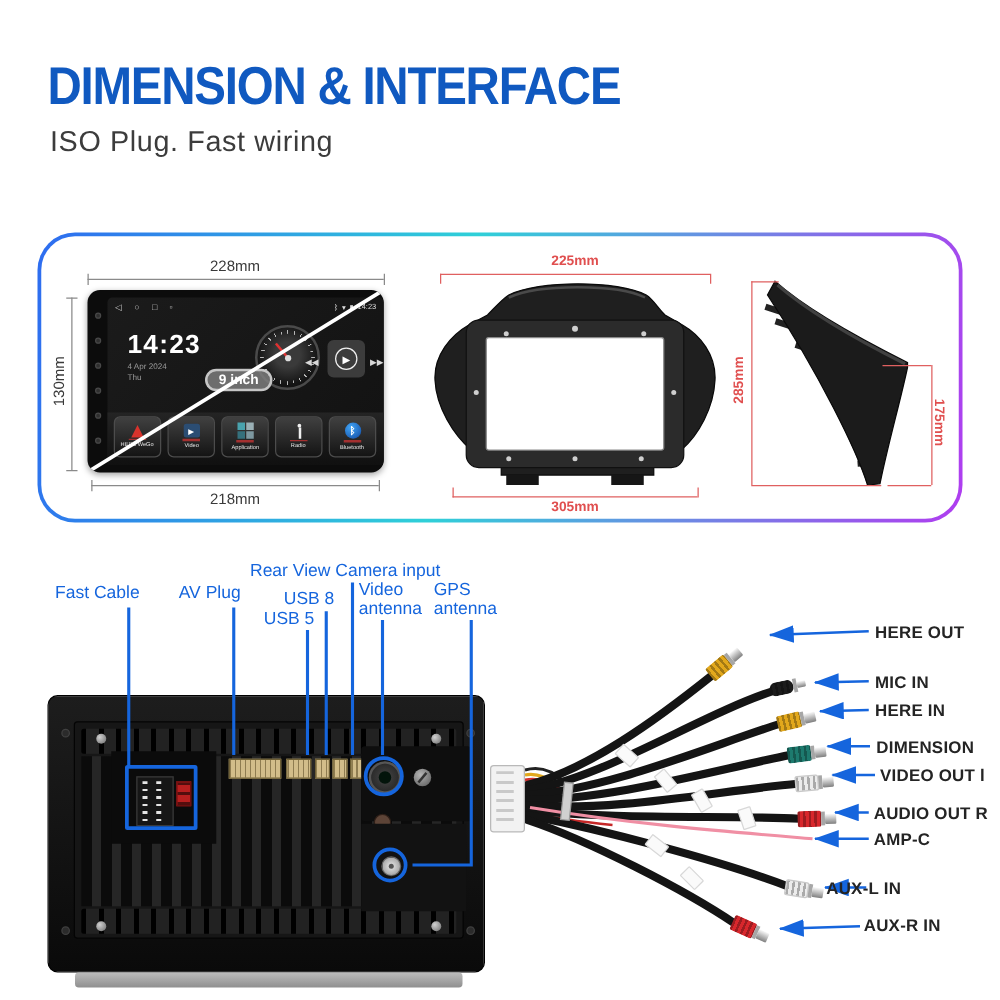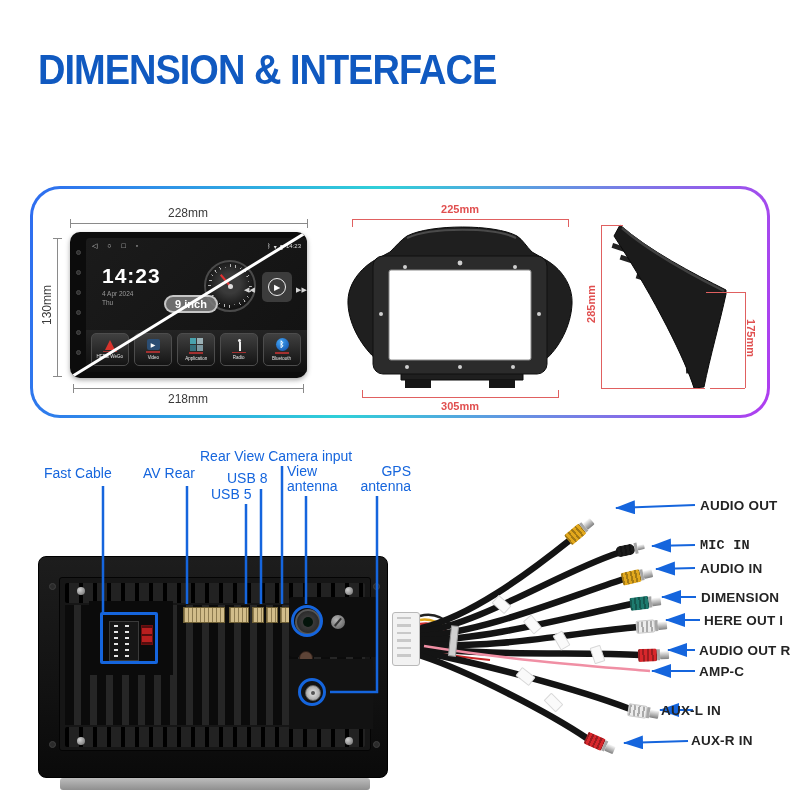--- a/index.html
+++ b/index.html
@@ -147,20 +147,21 @@
     letter-spacing:.2px; white-space:nowrap; }
 
   svg.overlay { position:absolute; left:0; top:0; pointer-events:none; }
 </style>
 </head>
 <body>
 
 <div class="page">
 
   <div class="abs title">DIMENSION &amp; INTERFACE</div>
+  <div class="abs subtitle">ISO Plug. Fast wiring</div>
 
   <div class="abs dim-box-border">
     <div class="dim-box-inner"></div>
   </div>
 
   <div class="abs dim-text" style="left:138px; top:206px; width:100px;">228mm</div>
   <div class="abs dim-line-h" style="left:70px; top:223px; width:237px;"></div>
   <div class="abs tick-v" style="left:70px; top:219px;"></div>
   <div class="abs tick-v" style="left:307px; top:219px;"></div>
 
@@ -386,26 +387,26 @@
       <path d="M693,710 L660,710"></path>
       <path d="M688,741 L624,743"></path>
     </g>
   </svg>
 
   <div class="abs hl-rect" style="left:100px; top:612px; width:58px; height:52px;"></div>
   <div class="abs hl-circle" style="left:291px; top:605px; width:32px; height:32px;"></div>
   <div class="abs hl-circle" style="left:298px; top:678px; width:28px; height:28px;"></div>
 
   <div class="abs blue-label" style="left:44px; top:466px;">Fast Cable</div>
-  <div class="abs blue-label" style="left:143px; top:466px;">AV Rear</div>
+  <div class="abs blue-label" style="left:143px; top:466px;">AV Plug</div>
   <div class="abs blue-label" style="left:200px; top:449px;">Rear View Camera input</div>
   <div class="abs blue-label" style="left:211px; top:487px;">USB 5</div>
   <div class="abs blue-label" style="left:227px; top:471px;">USB 8</div>
-  <div class="abs blue-label" style="left:287px; top:464px; width:58px;">View antenna</div>
-  <div class="abs blue-label" style="left:347px; top:464px; width:64px;text-align:right;">GPS antenna</div>
+  <div class="abs blue-label" style="left:287px; top:464px; width:58px;">Video antenna</div>
+  <div class="abs blue-label" style="left:347px; top:464px; width:64px;">GPS antenna</div>
 
   <div class="abs white-conn"></div>
 
   <div class="cable-tag" style="left:496px; top:596px; transform:rotate(-48deg);"></div>
   <div class="cable-tag" style="left:527px; top:616px; transform:rotate(-40deg);"></div>
   <div class="cable-tag" style="left:556px; top:632px; transform:rotate(-30deg);"></div>
   <div class="cable-tag" style="left:592px; top:646px; transform:rotate(-18deg);"></div>
   <div class="cable-tag" style="left:520px; top:668px; transform:rotate(-52deg);"></div>
   <div class="cable-tag" style="left:548px; top:694px; transform:rotate(-45deg);"></div>
 
@@ -443,23 +444,23 @@
     <span class="body" style="background-color:#ececec; border:1px solid #c9c9c9;"></span>
       <span class="collar"></span>
       <span class="tipm"></span>
   </div>
   <div class="plug" style="left:586px; top:731px; transform:rotate(24deg);">
     <span class="body" style="background-color:#d8272c;"></span>
       <span class="collar"></span>
       <span class="tipm"></span>
   </div>
 
-  <div class="harness-label" style="left:700px; top:498px;">AUDIO OUT</div>
-  <div class="harness-label" style="left:700px; top:538px;font-family:Liberation Mono, monospace;">MIC IN</div>
-  <div class="harness-label" style="left:700px; top:561px;">AUDIO IN</div>
+  <div class="harness-label" style="left:700px; top:498px;">HERE OUT</div>
+  <div class="harness-label" style="left:700px; top:538px;">MIC IN</div>
+  <div class="harness-label" style="left:700px; top:561px;">HERE IN</div>
   <div class="harness-label" style="left:701px; top:590px;">DIMENSION</div>
-  <div class="harness-label" style="left:704px; top:613px;">HERE OUT l</div>
+  <div class="harness-label" style="left:704px; top:613px;">VIDEO OUT l</div>
   <div class="harness-label" style="left:699px; top:643px;">AUDIO OUT R</div>
   <div class="harness-label" style="left:699px; top:664px;">AMP-C</div>
   <div class="harness-label" style="left:661px; top:703px;">AUX-L IN</div>
   <div class="harness-label" style="left:691px; top:733px;">AUX-R IN</div>
 
 </div>
 
 </body></html>

